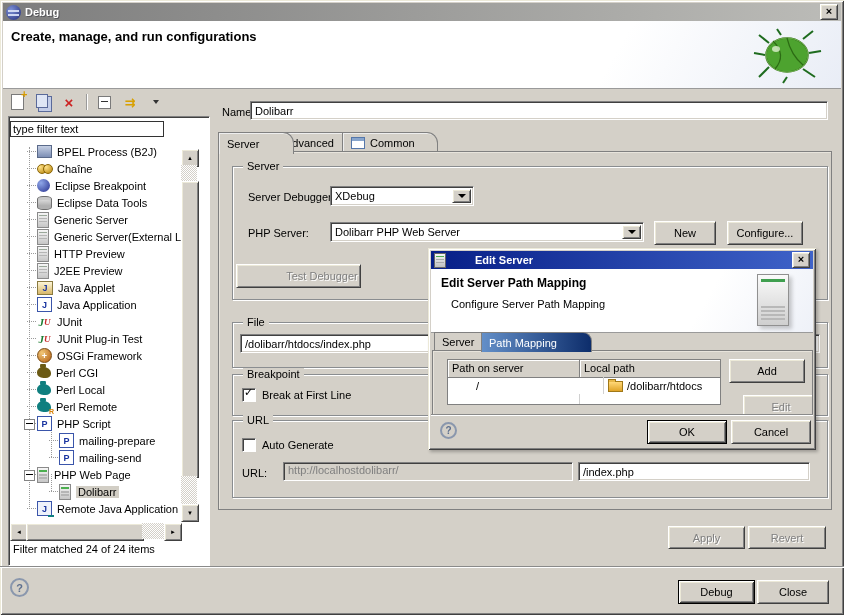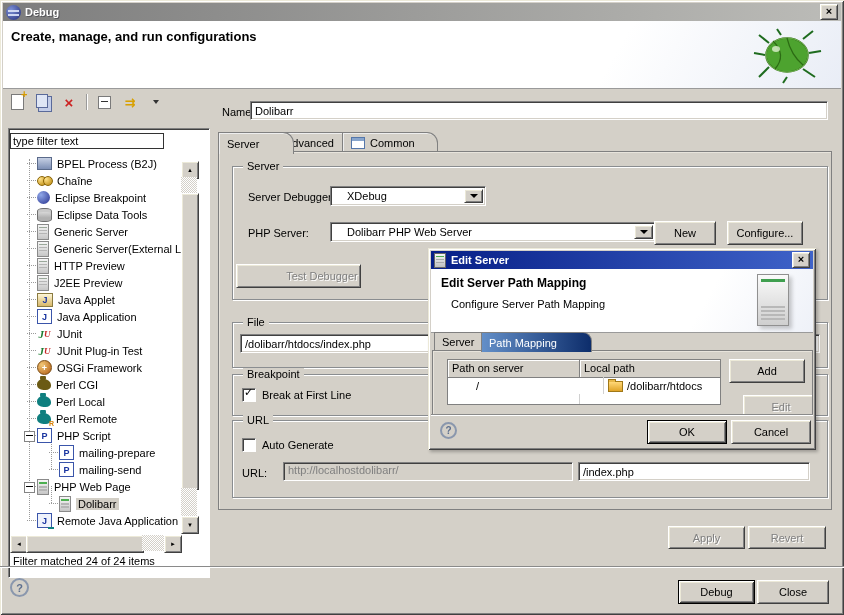--- a/index.html
+++ b/index.html
@@ -36,21 +36,21 @@
     box-shadow: inset 1px 1px 0 #fff, 1px 1px 0 #fff;
   }
   .grouplabel{position:absolute;top:-7px;left:10px;background:#d4d0c8;padding:0 4px;}
   .cb{position:absolute;width:12px;height:12px;background:#fff;
     border:1px solid;border-color:#808080 #fff #fff #808080;
     box-shadow: inset 1px 1px 0 #404040;}
   .cb.checked::after{content:"✓";position:absolute;left:1px;top:-3px;
     font:bold 11px "DejaVu Sans",sans-serif;color:#000;}
   .combo-field{background:#fff;border:1px solid;border-color:#808080 #fff #fff #808080;
     box-shadow: inset 1px 1px 0 #404040, inset -1px -1px 0 #d4d0c8;
-    position:absolute;display:flex;align-items:center;padding-left:16px;}
+    position:absolute;display:flex;align-items:center;padding-left:4px;}
   .combo-btn{position:absolute;top:2px;right:2px;width:17px;bottom:2px;
     background:#d4d0c8;border:1px solid;border-color:#fff #404040 #404040 #fff;
     box-shadow: inset 1px 1px 0 #ece9d8, inset -1px -1px 0 #808080;
     display:flex;align-items:center;justify-content:center;}
   .arrow-down{width:0;height:0;border-left:4px solid transparent;border-right:4px solid transparent;border-top:4px solid #000;}
   .helpcirc{position:absolute;width:15px;height:15px;border:2px solid #8a97ad;border-radius:50%;
     color:#5d6f8e;font:bold 11px "Liberation Sans",sans-serif;display:flex;align-items:center;justify-content:center;background:transparent;}
   .dither{background-color:#d4d0c8;
     background-image:linear-gradient(45deg,#fff 25%,transparent 25%,transparent 75%,#fff 75%),
                      linear-gradient(45deg,#fff 25%,transparent 25%,transparent 75%,#fff 75%);
@@ -83,21 +83,21 @@
   .tbsep{width:1px;height:16px;background:#9a9a9a;box-shadow:1px 0 0 #fff;}
   .ic-new{width:11px;height:14px;background:#fff;border:1px solid #7a7a7a;position:relative;}
   .ic-new::after{content:"+";position:absolute;right:-5px;top:-7px;color:#d89c00;font:bold 11px "Liberation Sans",sans-serif;}
   .ic-copy{width:10px;height:12px;background:#dfe6f5;border:1px solid #5a6a9a;box-shadow:3px 3px 0 #c3cde8,3px 3px 0 1px #5a6a9a;margin:-3px 0 0 -3px;}
   .ic-del{color:#c22;font:bold 15px "Liberation Sans",sans-serif;line-height:1;}
   .ic-collapse{width:11px;height:11px;background:#fff;border:1px solid #7a7a7a;position:relative;}
   .ic-collapse::after{content:"";position:absolute;left:2px;right:2px;top:4px;height:1px;background:#333;}
   .ic-filter{color:#d8a000;font:bold 13px "DejaVu Sans",sans-serif;line-height:1;}
   .ic-caret{width:0;height:0;border-left:3px solid transparent;border-right:3px solid transparent;border-top:4px solid #333;}
   .leftpanel{position:absolute;left:8px;top:116px;width:200px;height:448px;background:#fff;
-    border:1px solid;border-color:#808080 #fff #fff #808080;box-shadow: inset 1px 1px 0 #404040; margin-top: 12px;}
+    border:1px solid;border-color:#808080 #fff #fff #808080;box-shadow: inset 1px 1px 0 #404040;}
   .filterinput{position:absolute;left:1px;top:4px;width:148px;height:14px;border:1px solid #333;
     font-family:"Liberation Sans",sans-serif;font-size:11px;padding:0 2px;outline:none;}
   .tree{position:absolute;left:2px;top:26px;width:170px;height:378px;overflow:hidden;}
   .trow{position:absolute;left:0;right:0;height:17px;top:calc(var(--i) * 17px);
     display:flex;align-items:center;gap:5px;padding-left:26px;white-space:nowrap;overflow:hidden;}
   .trow.child{padding-left:48px;}
   .trow::before{content:"";position:absolute;left:16px;width:9px;top:8px;border-top:1px dotted #9a9a9a;}
   .trow.child::before{left:38px;}
   .vguide{position:absolute;left:18px;top:4px;height:360px;border-left:1px dotted #9a9a9a;}
   .vguide2{position:absolute;left:40px;border-left:1px dotted #9a9a9a;}
@@ -142,21 +142,21 @@
       box-shadow: inset 1px 1px 0 #e8e4dc;}
   .tabicon-grid{width:12px;height:10px;background:#fff;border:1px solid #5577aa;box-shadow:inset 0 3px 0 #88a5cc;}
   .lbl{position:absolute;}
   .footer-sep{position:absolute;left:0;right:0;top:566px;height:1px;background:#8a8a8a;box-shadow:0 1px 0 #fff;}
   
   .dialog{position:absolute;left:428px;top:248px;width:388px;height:202px;background:#d4d0c8;z-index:10;
     box-shadow: inset 1px 1px 0 #ece9d8, inset -1px -1px 0 #404040, inset 2px 2px 0 #fff, inset -2px -2px 0 #808080,
     2px 2px 3px rgba(0,0,0,.25);}
   .dtitlebar{position:absolute;left:3px;top:3px;right:3px;height:18px;
     background:linear-gradient(90deg,#071f87,#3f63c9);display:flex;align-items:center;gap:5px;padding:0 3px;}
-  .dtitle{color:#fff;font-weight:bold;}
+  .dtitle{color:#fff;font-weight:bold;margin-left:24px;}
   .srv-mini{width:10px;height:13px;background:linear-gradient(#f6f6f6,#c0c0c0);border:1px solid #666;position:relative;}
   .srv-mini::after{content:"";position:absolute;left:1px;right:1px;top:2px;height:1px;background:#4caf50;box-shadow:0 3px 0 #aaa,0 6px 0 #aaa;}
   .dbanner{position:absolute;left:3px;top:21px;right:3px;height:63px;background:linear-gradient(120deg,#fff 70%,#eef1f8);border-bottom:1px solid #9a9a9a;}
   .dheading{position:absolute;left:10px;top:7px;font-size:12px;font-weight:bold;}
   .dsub{position:absolute;left:20px;top:29px;}
   .tower{position:absolute;right:24px;top:5px;width:30px;height:50px;background:linear-gradient(#fafafa,#cfcfcf);
     border:1px solid #909090;box-shadow:3px 3px 4px rgba(0,0,0,.2);}
   .tower::before{content:"";position:absolute;left:3px;right:3px;top:4px;height:3px;background:#3f9f4f;}
   .tower::after{content:"";position:absolute;left:3px;right:3px;bottom:5px;height:14px;
     background:repeating-linear-gradient(#b8b8b8 0 2px,transparent 2px 4px);}

